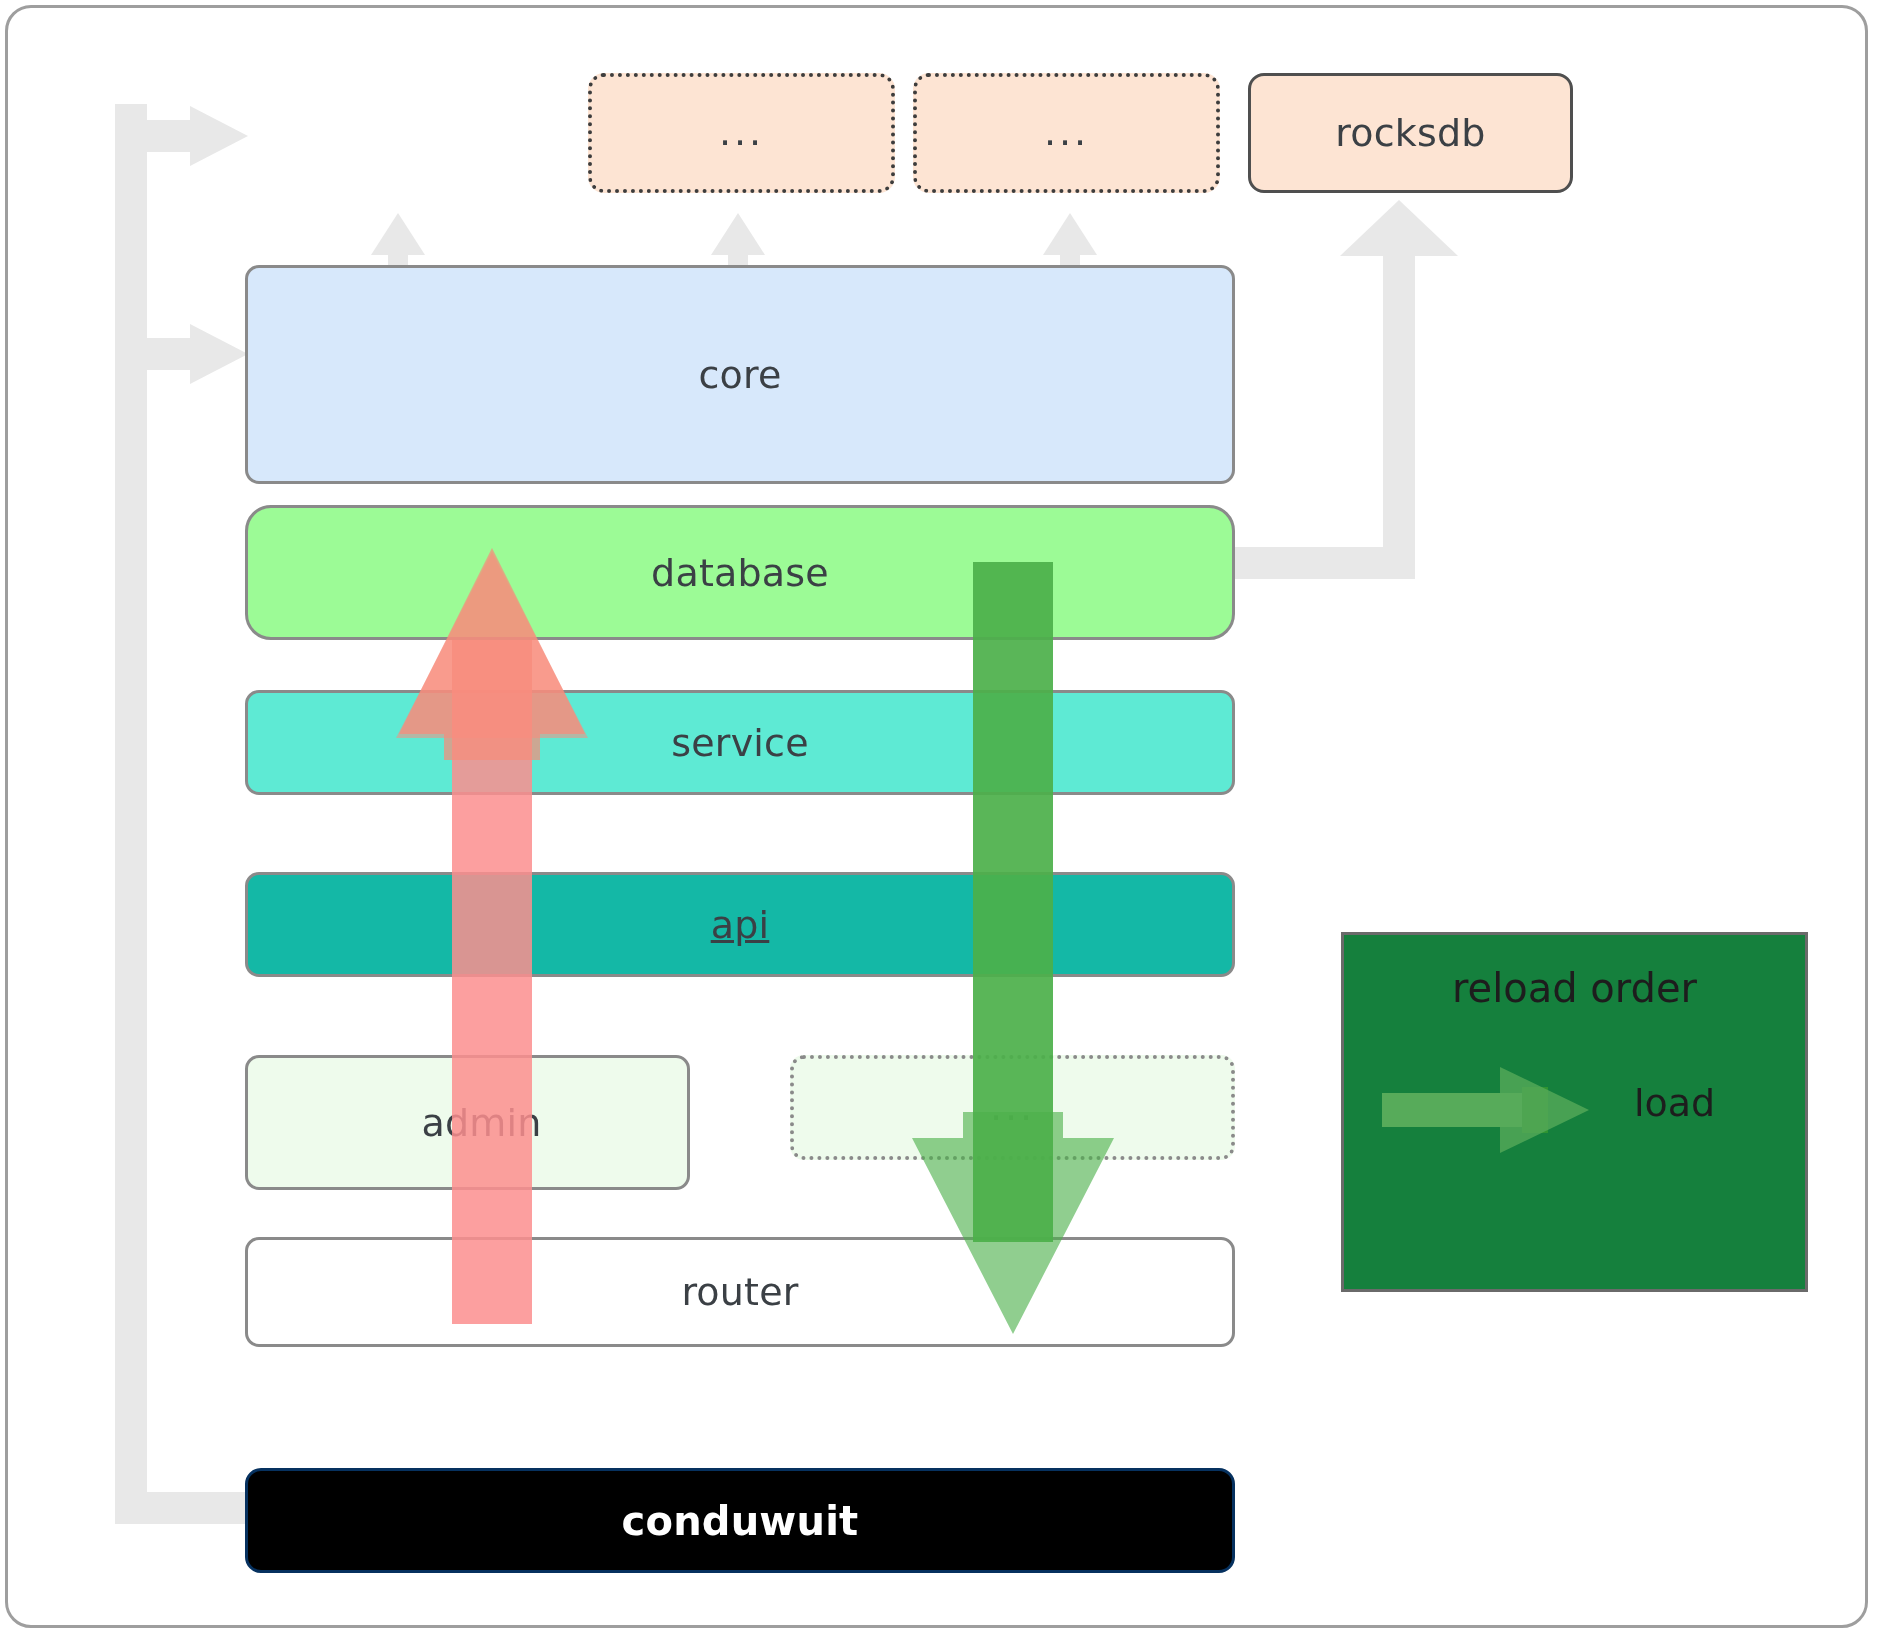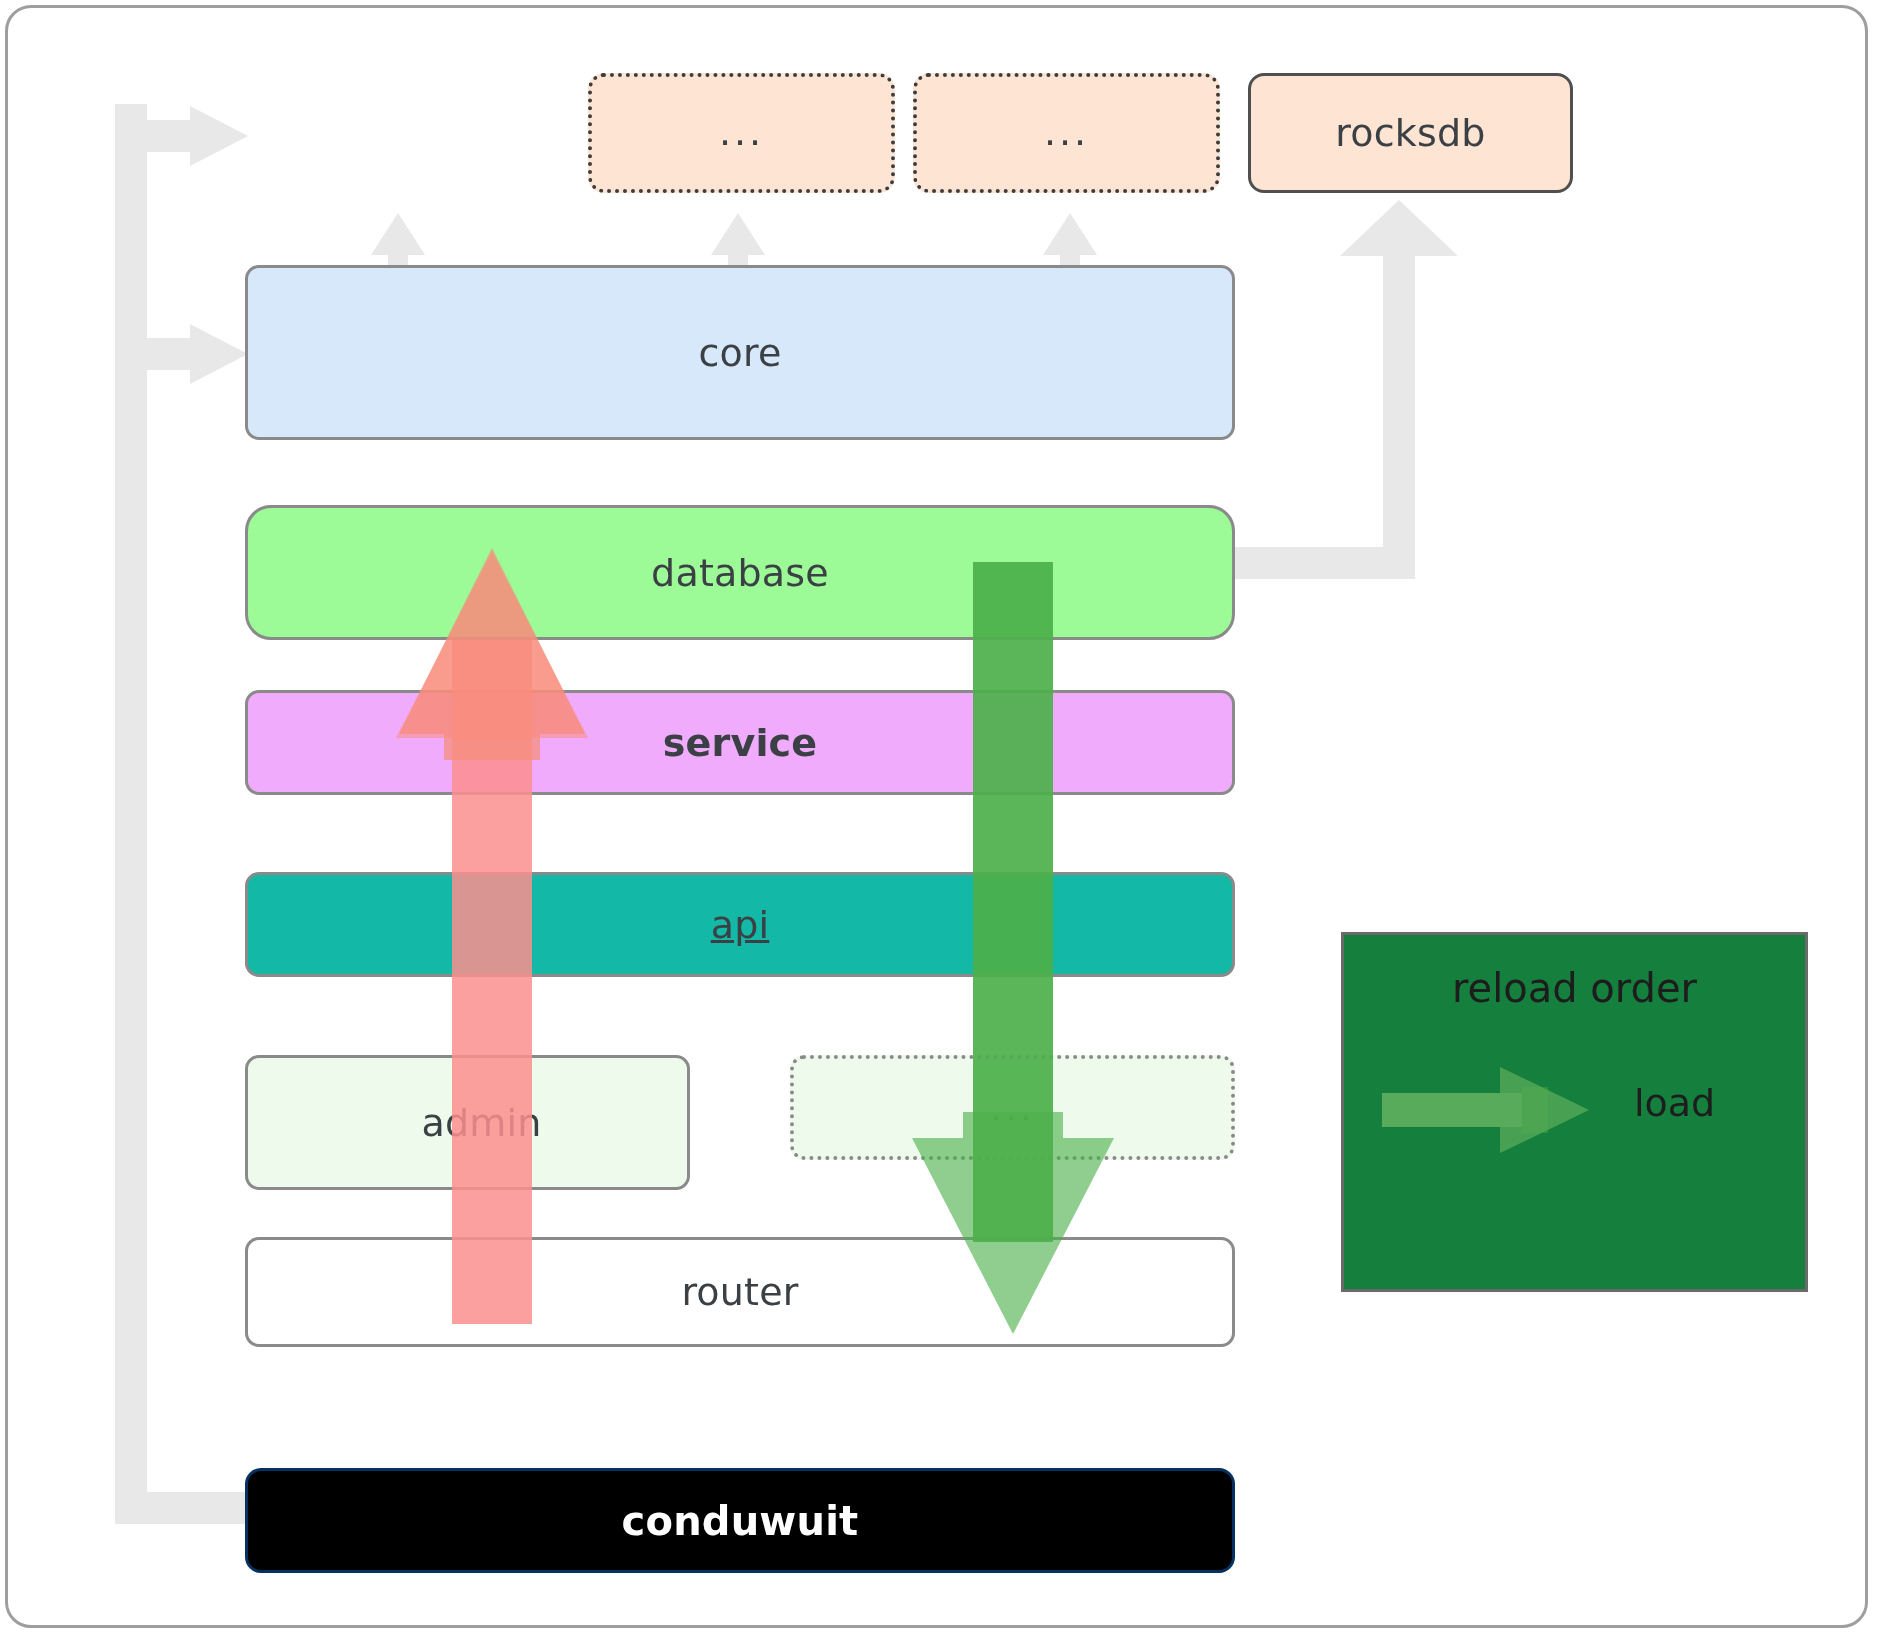--- a/index.html
+++ b/index.html
@@ -69,23 +69,23 @@
     border-radius: 14px;
     left: 245px;
     width: 990px;
   }
   .layer.dotted {
     border-style: dotted;
     border-width: 4px;
     border-color: #8a8a8a;
   }
 
-  #node-core      { top: 265px;  height: 175px; background: #d7e8fb; }
+  #node-core      { top: 265px;  height: 219px; background: #d7e8fb; }
   #node-database  { top: 505px;  height: 135px; background: #9cfb96; border-radius: 26px; }
-  #node-service   { top: 690px;  height: 105px; background: #f0abfc; font-weight: bold; }
+  #node-service   { top: 690px;  height: 105px; background: #5eead4; }
   #node-api       { top: 872px;  height: 105px; background: #14b8a6; text-decoration: underline; }
   #node-admin     { top: 1055px; height: 135px; width: 445px; background: #eefbec; padding-left: 28px; }
   #node-moredots  { top: 1055px; height: 105px; left: 790px; width: 445px;
                     background: #eefbec; }
   #node-router    { top: 1237px; height: 110px; background: #ffffff; }
 
   #node-conduwuit {
     top: 1468px; left: 245px; width: 990px; height: 105px;
     background: #000000;
     border: 3px solid #06315f;

